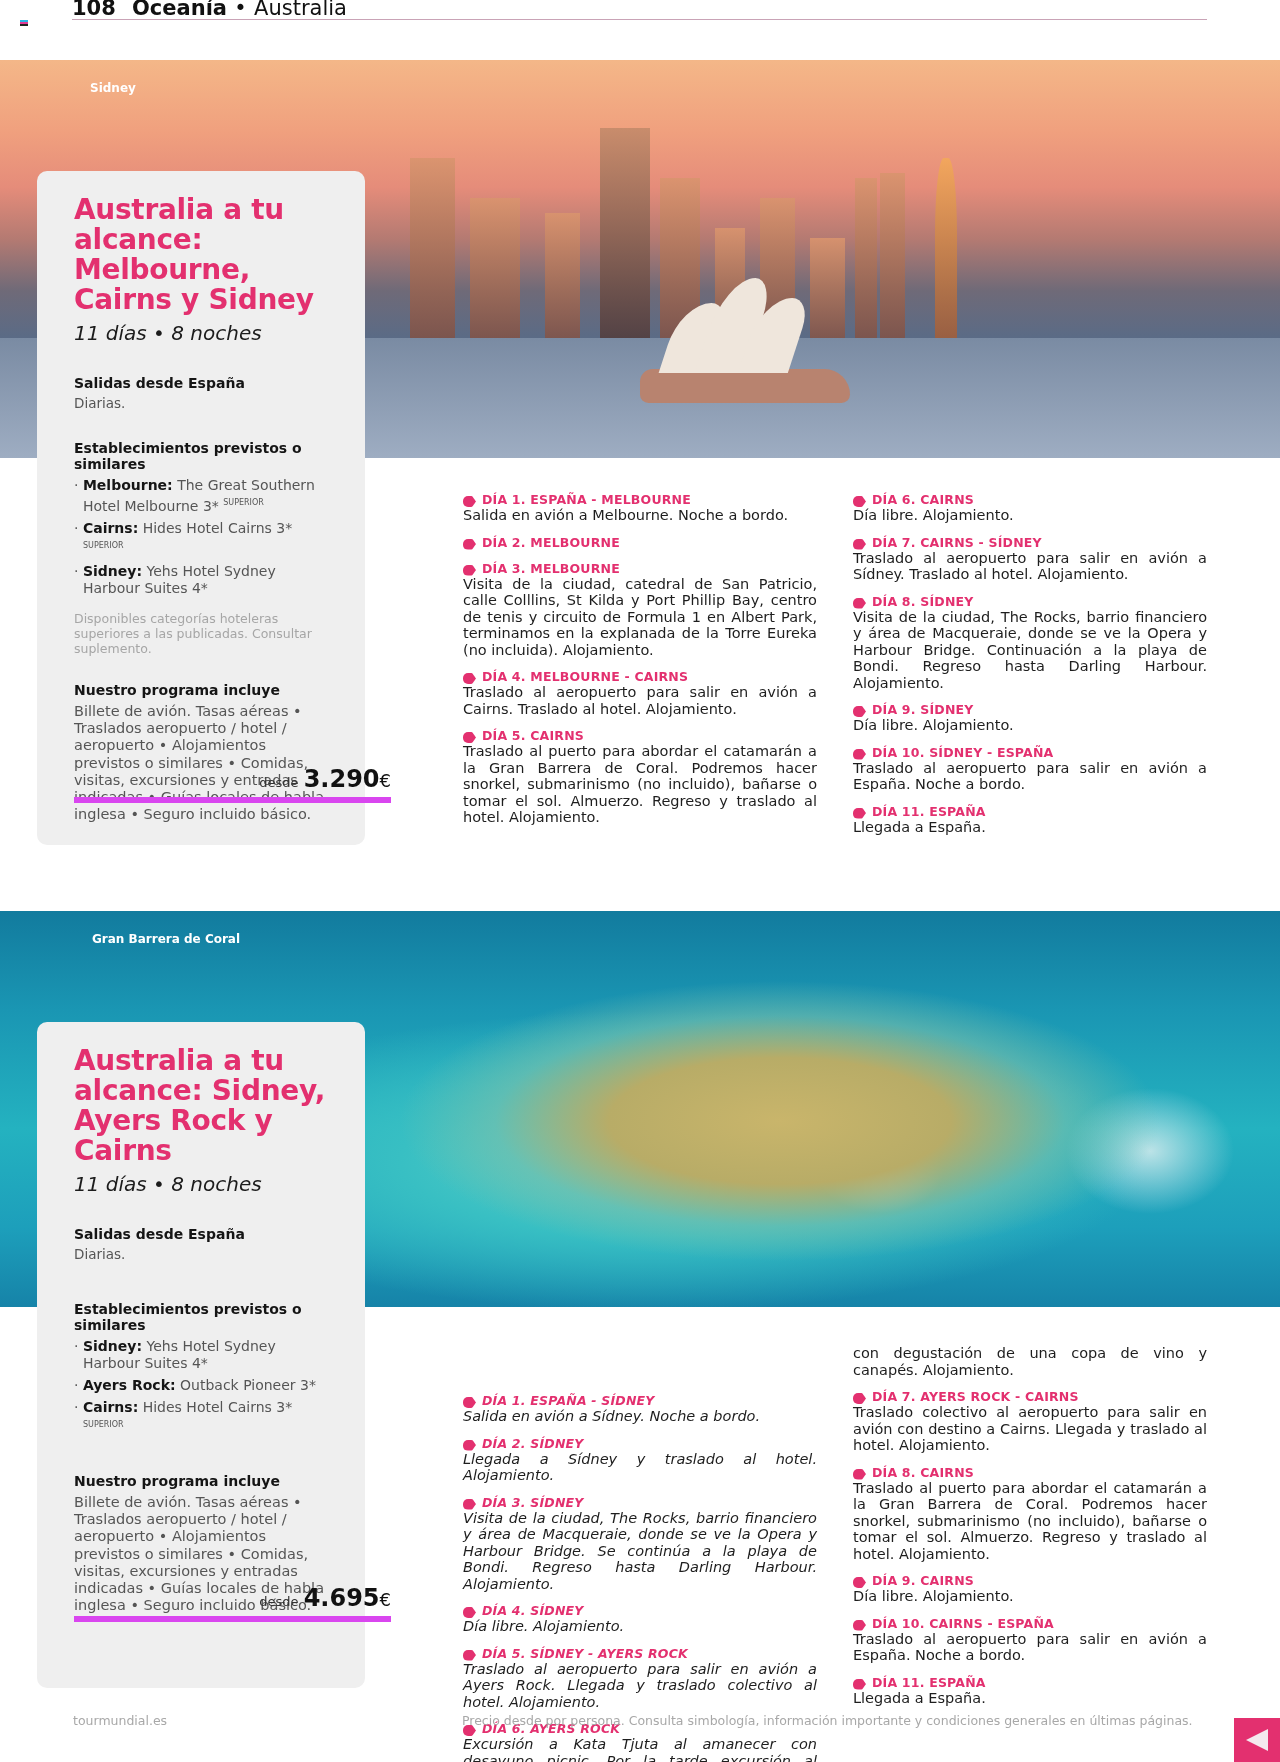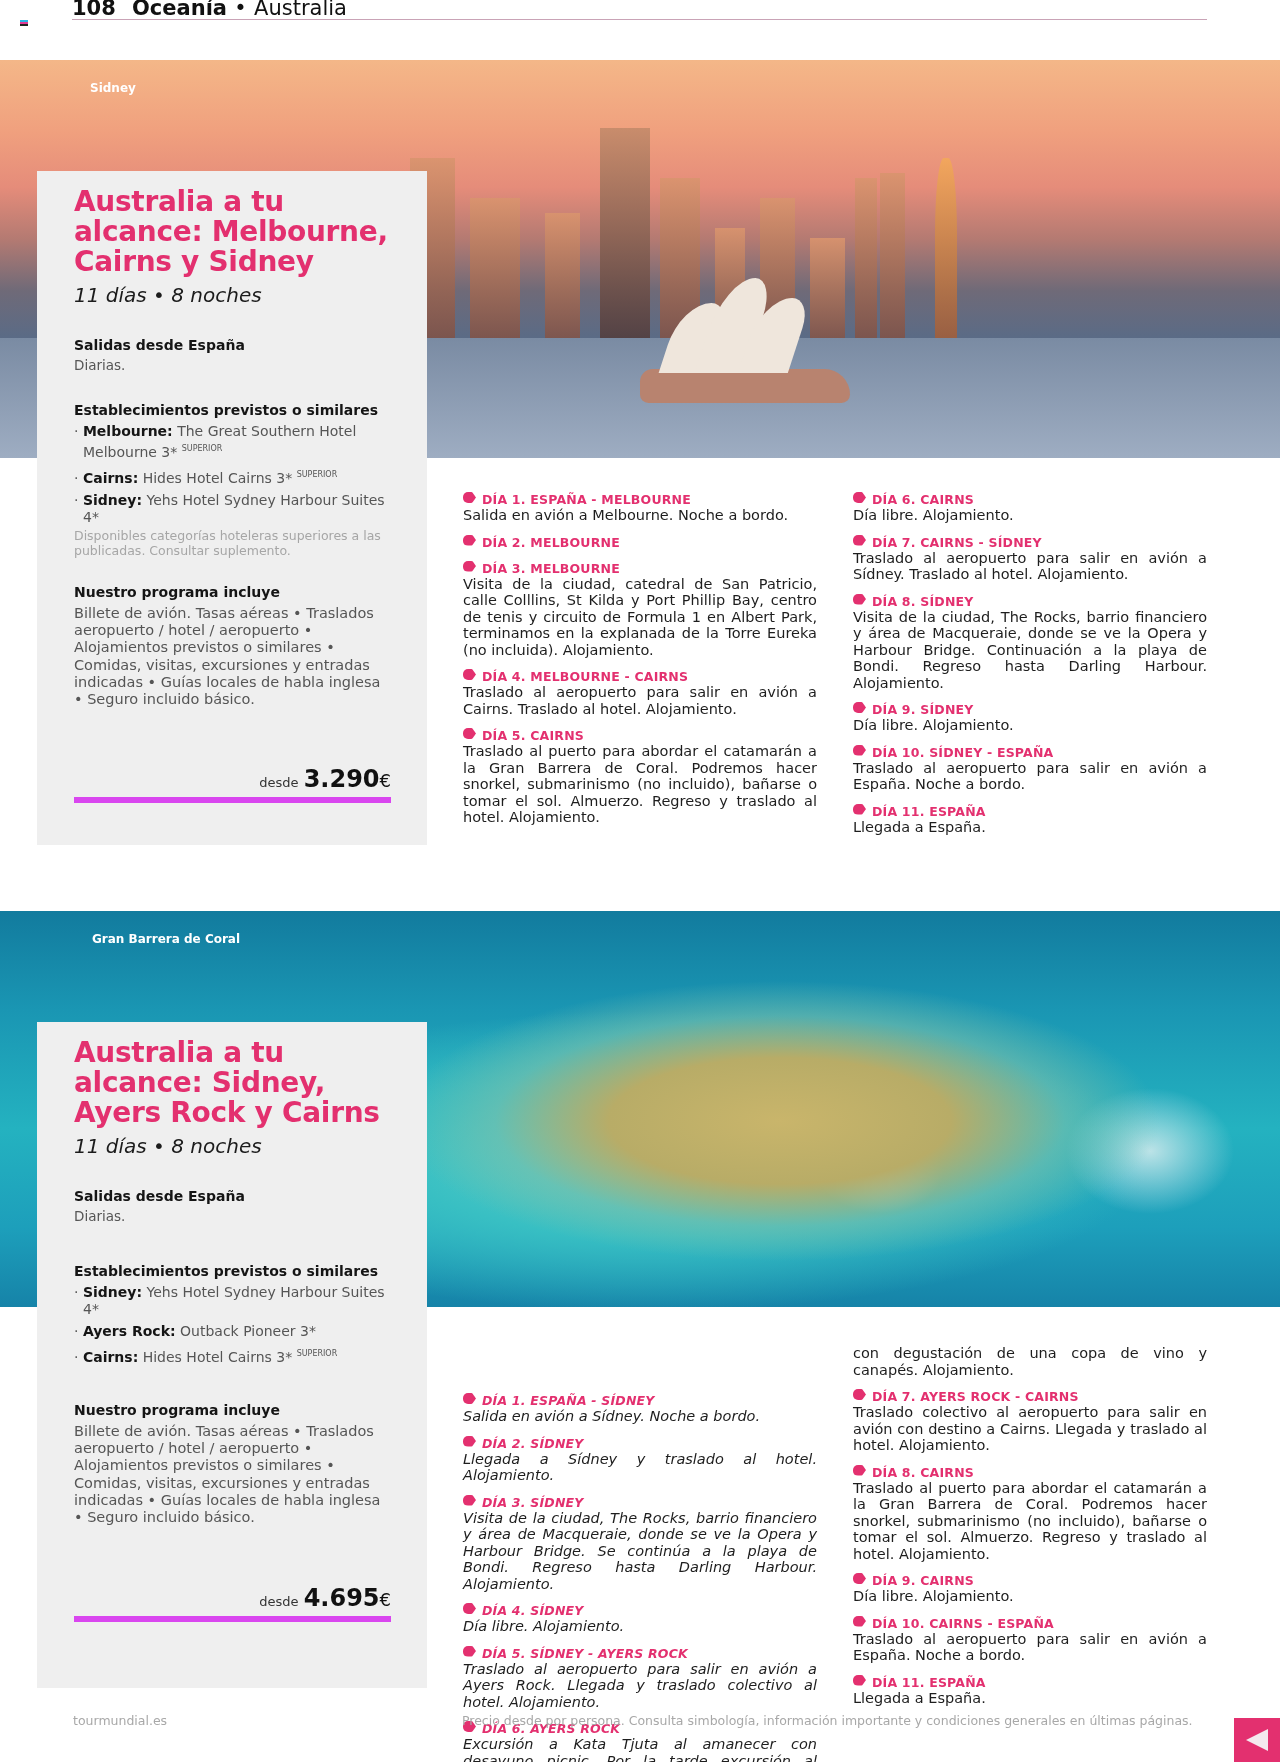--- a/index.html
+++ b/index.html
@@ -34,41 +34,41 @@
   .skyline { position: absolute; left: 0; bottom: 110px; width: 1280px; height: 240px; }
   .bld { position: absolute; bottom: 0; background: linear-gradient(180deg, #d9946e, #7a4f46); opacity: 0.9; }
   .water { position: absolute; left: 0; bottom: 0; width: 1280px; height: 120px; background: linear-gradient(180deg, #7a8ba3, #9eadc2); }
   .opera { position: absolute; left: 640px; bottom: 55px; width: 210px; height: 110px; }
   .opera .base { position: absolute; left: 0; bottom: 0; width: 210px; height: 34px; background: #b8836f; border-radius: 30px 60px 20px 20px; }
   .opera .sail { position: absolute; bottom: 30px; width: 50px; height: 80px; background: #efe6dc; border-radius: 60% 40% 0 0; transform: skewX(-18deg); }
 
   .hero-caption { position: absolute; color: #ffffff; font-size: 12px; font-weight: bold; font-family: "DejaVu Sans", sans-serif; }
 
   
-  .card { position: absolute; left: 37px; width: 390px; background: #efefef; padding: 16px 36px 0 37px; }
+  .card { position: absolute; left: 37px; width: 328px; background: #efefef; padding: 24px 36px 0 37px; border-radius: 10px; }
   .card1 { top: 171px; height: 674px; }
   .card2 { top: 1022px; height: 666px; }
   .card h1 { font-family: "DejaVu Sans", sans-serif; font-weight: bold; color: #e3306f; font-size: 28px; line-height: 30px; letter-spacing: -0.3px; }
   .card .duration { font-size: 20px; color: #1c1c1c; margin-top: 6px; font-style: italic; }
   .card .sec-title { font-size: 14px; font-weight: bold; color: #151515; margin-top: 28px; }
   .card .sec-text { font-size: 13.5px; color: #555; line-height: 17px; margin-top: 4px; }
   .hotel { font-size: 14px; color: #555; line-height: 17px; margin-top: 5px; padding-left: 9px; text-indent: -9px; }
   .hotel b { color: #151515; }
   .hotel sup { font-size: 8px; vertical-align: 6px; }
-  .note { font-size: 12.5px; color: #a6a6a6; line-height: 15px; margin-top: 2px; }
+  .note { font-size: 12.5px; color: #a6a6a6; line-height: 15px; margin-top: 14px; }
   .includes { font-size: 14.5px; color: #555; line-height: 17.2px; margin-top: 5px; }
   .price-row { position: absolute; left: 37px; width: 317px; text-align: right; border-bottom: 6px solid #d946ef; padding-bottom: 4px; }
   .price-row .desde { font-size: 13px; color: #333; }
   .price-row .amount { font-size: 24px; font-weight: bold; color: #111; }
   .price-row .cur { font-size: 18px; color: #111; }
 
   
   .col { position: absolute; width: 354px; }
   .day { margin-bottom: 11px; }
-  .day-title { font-size: 12.5px; font-weight: bold; color: #e3306f; letter-spacing: 0.2px; line-height: 15px; display: flex; align-items: flex-start; }
+  .day-title { font-size: 12.5px; font-weight: bold; color: #e3306f; letter-spacing: 0.2px; line-height: 15px; display: flex; align-items: flex-end; }
   .day-title .marker { display: inline-block; width: 13px; height: 11px; background: #e3306f; border-radius: 50% 60% 60% 50% / 50% 50% 50% 50%; margin-right: 6px; clip-path: polygon(0 0, 70% 0, 100% 50%, 70% 100%, 0 100%); border-radius: 5px; }
   .day-text { font-size: 14.5px; color: #1e1e1e; line-height: 16.5px; text-align: justify; }
 
   
   .footer-left { position: absolute; left: 73px; top: 1713px; font-size: 12.5px; color: #a8a8a8; }
   .footer-right { position: absolute; left: 462px; top: 1713px; font-size: 12.5px; color: #a8a8a8; }
   .volver-label { position: absolute; left: 1236px; top: 1716px; font-size: 11px; color: #0c4a6e; }
   .volver-btn { position: absolute; left: 1234px; top: 1718px; width: 46px; height: 44px; background: #e3306f; display: flex; align-items: center; justify-content: center; cursor: pointer; }
   .volver-btn .arrow { width: 0; height: 0; border-top: 11px solid transparent; border-bottom: 11px solid transparent; border-right: 22px solid #f4e9ee; }
 </style>

